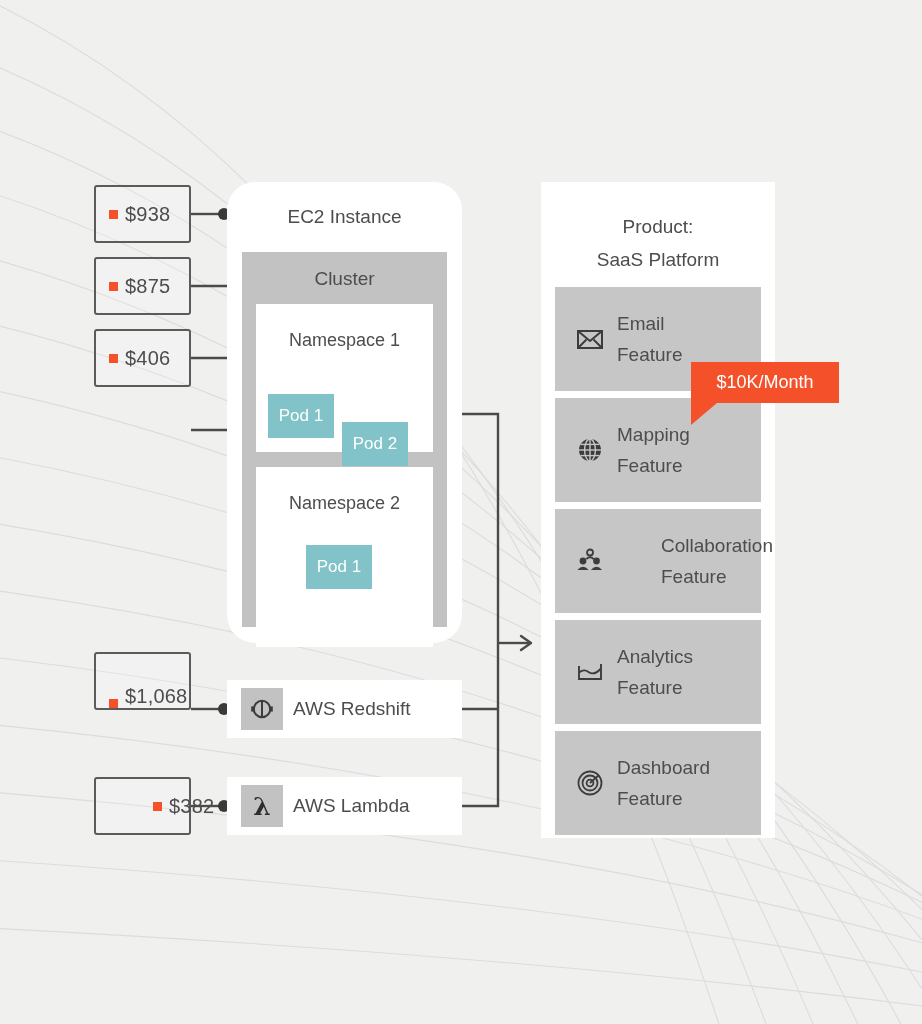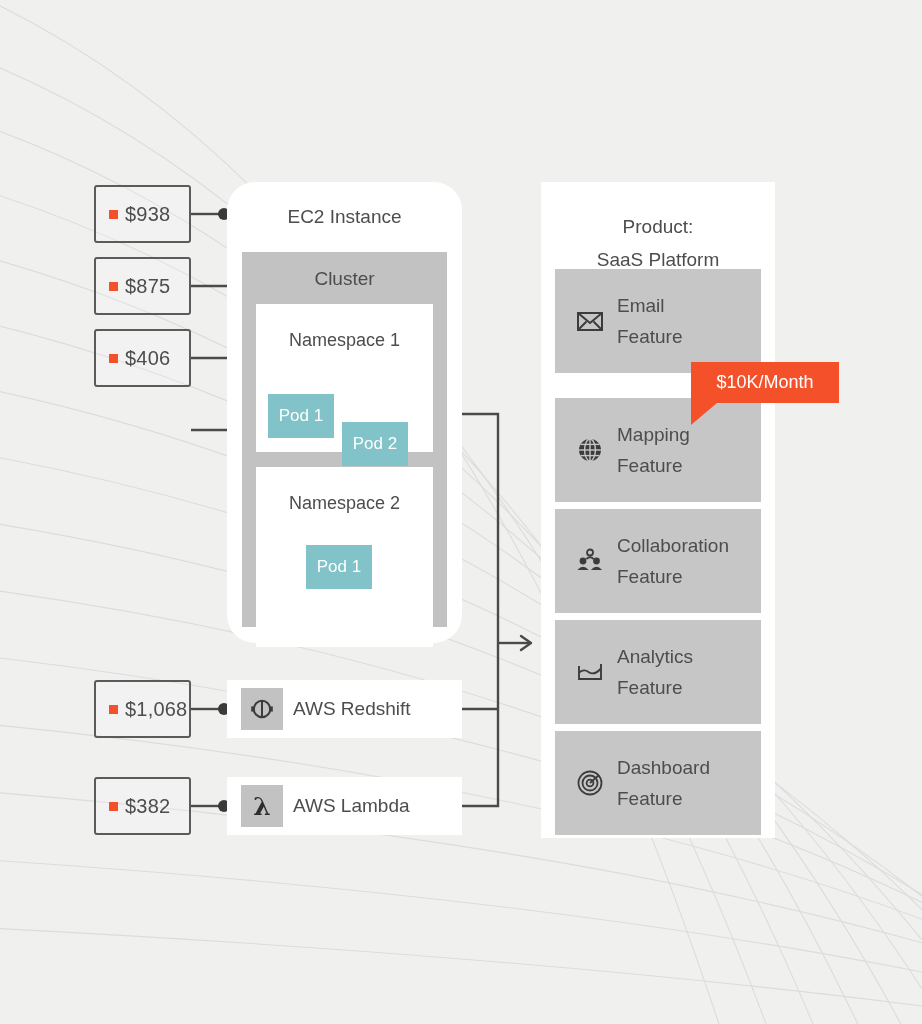--- a/index.html
+++ b/index.html
@@ -165,25 +165,25 @@
     <span class="cost-value">$938</span>
   </div>
   <div class="cost-box" style="left:94px;top:257px;">
     <span class="cost-bullet"></span>
     <span class="cost-value">$875</span>
   </div>
   <div class="cost-box" style="left:94px;top:329px;">
     <span class="cost-bullet"></span>
     <span class="cost-value">$406</span>
   </div>
-  <div class="cost-box" style="left:94px;top:680px;">
+  <div class="cost-box" style="left:94px;top:652px;align-items:flex-end;">
     <span class="cost-bullet"></span>
     <span class="cost-value">$1,068</span>
   </div>
-  <div class="cost-box" style="left:94px;top:777px;">
+  <div class="cost-box" style="left:94px;top:777px;padding-left:44px;">
     <span class="cost-bullet"></span>
     <span class="cost-value">$382</span>
   </div>
 
   <div id="ec2-panel">
     <div id="ec2-title">EC2 Instance</div>
 
     <div id="cluster-box">
       <div id="cluster-title">Cluster</div>
 
@@ -220,21 +220,21 @@
     </span>
     <span class="svc-label">AWS Lambda</span>
   </div>
 
   <div id="product-panel">
     <div id="product-title">
       <div>Product:</div>
       <div>SaaS Platform</div>
     </div>
 
-    <div class="feature" style="top:87px;">
+    <div class="feature" style="top:105px;">
       <span class="feature-icon">
         <svg width="28" height="22" viewBox="0 0 28 22">
           <rect x="2" y="3" width="24" height="17" fill="none" stroke="#3c3c3c" stroke-width="2"></rect>
           <path d="M 2 3 L 14 13 L 26 3" fill="none" stroke="#3c3c3c" stroke-width="2"></path>
           <path d="M 2 20 L 10.5 11.5 M 26 20 L 17.5 11.5" fill="none" stroke="#3c3c3c" stroke-width="2"></path>
         </svg>
       </span>
       <span class="feature-label">
         <div>Email</div>
         <div>Feature</div>
@@ -253,21 +253,21 @@
             <line x1="14" y1="3" x2="14" y2="25"></line>
           </g>
         </svg>
       </span>
       <span class="feature-label">
         <div>Mapping</div>
         <div>Feature</div>
       </span>
     </div>
 
-    <div class="feature" style="top:327px;">
+    <div class="feature" style="top:327px;gap:44px;">
       <span class="feature-icon">
         <svg width="30" height="26" viewBox="0 0 30 26">
           <circle cx="15" cy="4.5" r="3" fill="none" stroke="#3c3c3c" stroke-width="1.8"></circle>
           <path d="M 11.4 11 Q 15 7.4 18.6 11" fill="none" stroke="#3c3c3c" stroke-width="1.8"></path>
           <circle cx="8" cy="13" r="3.4" fill="#3c3c3c"></circle>
           <circle cx="21.5" cy="13" r="3.4" fill="#3c3c3c"></circle>
           <path d="M 2.4 22 Q 8 15.6 13.6 22" fill="#3c3c3c"></path>
           <path d="M 15.9 22 Q 21.5 15.6 27.1 22" fill="#3c3c3c"></path>
         </svg>
       </span>

